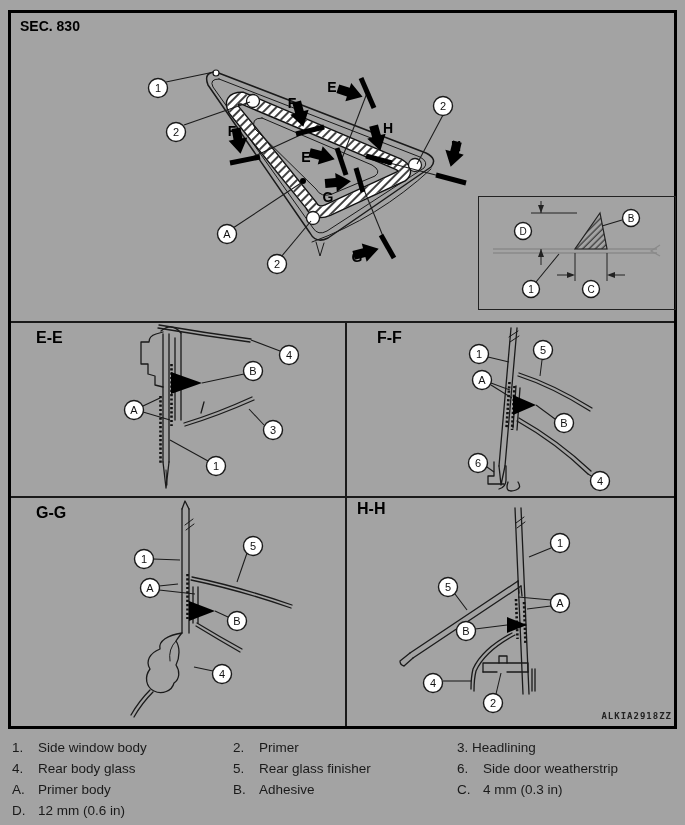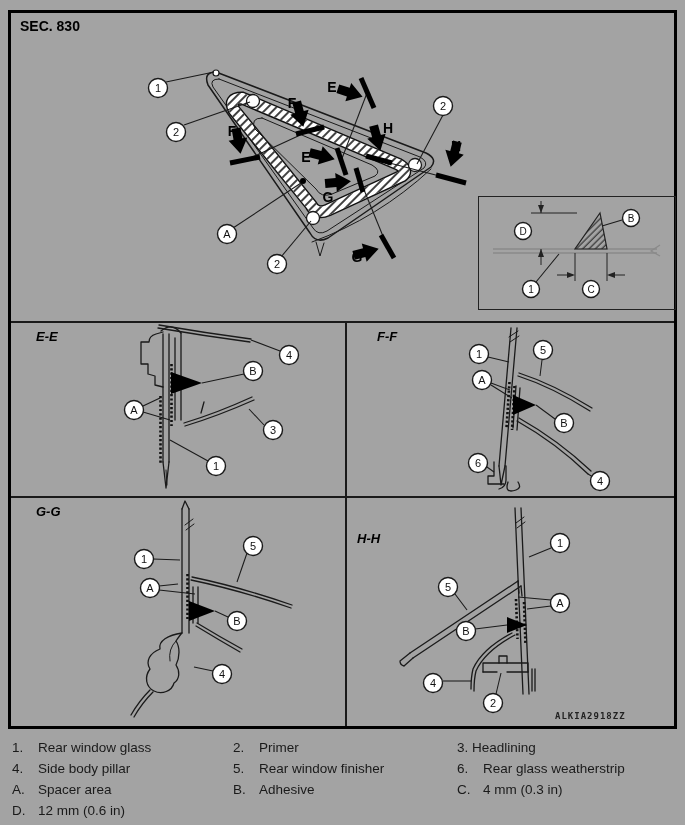--- a/index.html
+++ b/index.html
@@ -1,35 +1,35 @@
 <!DOCTYPE html>
 <html><head>
 <meta charset="utf-8">
 <style>
   html,body{margin:0;padding:0;background:#fff;}
   #page{position:relative;width:685px;height:825px;background:#a3a3a3;font-family:"Liberation Sans",sans-serif;overflow:hidden;padding-left:19px;}
   .abs{position:absolute;}
   #frame{left:8px;top:10px;width:669px;height:719px;border:3px solid #000;box-sizing:border-box;}
   .divider{background:#1a1a1a;}
   #title{left:20px;top:18px;font-weight:bold;font-size:14px;color:#000;}
-  .viewlabel{font-weight:bold;font-size:13px;color:#000;font-style:italic;}
+  .viewlabel{font-weight:bold;font-size:16px;color:#000;}
   svg{position:absolute;overflow:visible;}
   svg text{font-family:"Liberation Sans",sans-serif;}
   .draw path,.draw line,.draw circle,.draw polyline{stroke:#1a1a1a;stroke-width:1.3;fill:none;stroke-linejoin:round;stroke-linecap:round;}
   .thin{stroke-width:1 !important;}
   .dots{stroke:#111;stroke-width:2.6;stroke-dasharray:2.2,2.1;fill:none;}
   .ld{stroke:#1a1a1a;stroke-width:1.05;}
   .co circle{fill:#fff;stroke:#1a1a1a;stroke-width:1.4;}
   .co text{font-size:11px;fill:#111;text-anchor:middle;}
   .cosm text{font-size:10px;}
   .bar{stroke:#000;stroke-width:5;}
   .cl{font-weight:bold;font-size:14px;fill:#000;text-anchor:middle;}
   .tri{fill:#000;stroke:none;}
   #insetbox{left:478px;top:196px;width:198px;height:114px;border:1.5px solid #222;box-sizing:border-box;}
-  #figid{left:555px;top:711px;width:117px;text-align:left;font-family:"DejaVu Sans Mono",monospace;font-size:9px;font-weight:bold;letter-spacing:1px;color:#222;}
+  #figid{left:555px;top:711px;width:117px;text-align:right;font-family:"DejaVu Sans Mono",monospace;font-size:9px;font-weight:bold;letter-spacing:1px;color:#222;}
   .lkey,.ltext{position:absolute;font-size:13.5px;color:#1a1a1a;white-space:nowrap;}
   .lrow{position:absolute;left:0;width:685px;height:20px;}
 </style>
 </head>
 <body>
 
 <div id="page">
 
   <svg width="0" height="0">
     <defs>
@@ -189,21 +189,21 @@
       </g>
     <g class="co cosm">
         <circle cx="112" cy="92" r="8.5"></circle>
         <text x="112" y="95.5">C</text>
       </g>
   </svg>
 
   <div class="abs viewlabel" style="left:36px;top:329px">E-E</div>
   <div class="abs viewlabel" style="left:377px;top:329px">F-F</div>
   <div class="abs viewlabel" style="left:36px;top:504px">G-G</div>
-  <div class="abs viewlabel" style="left:357px;top:531px">H-H</div>
+  <div class="abs viewlabel" style="left:357px;top:500px">H-H</div>
 
   <svg style="left:11px;top:324px" width="333" height="171" viewBox="0 0 333 171">
     <g class="draw">
       <path d="M152,8 L145,10 Q138,12 138,18 L130,18 L130,40 L137,40 L137,50 L144,52 L144,61 L152,63"></path>
       <path d="M150,7 Q161,-2 170,9"></path>
       <path d="M164,14 L164,96 M170,9 L170,96"></path>
     </g>
     <g class="draw">
       <path d="M152,10 L152,138 M158,10 L158,138"></path>
       <path d="M152,138 L155,164 L158,138"></path>
@@ -413,37 +413,37 @@
         <circle cx="145" cy="204" r="9.5"></circle>
         <text x="145" y="208">2</text>
       </g>
   </svg>
 
   <div id="figid" class="abs">ALKIA2918ZZ</div>
 
   <div>
     <div class="lrow" style="top:740px">
       <span class="lkey" style="left:12px">1.</span>
-      <span class="ltext" style="left:38px">Rear window glass</span>
+      <span class="ltext" style="left:38px">Side window body</span>
       <span class="lkey" style="left:233px">2.</span>
       <span class="ltext" style="left:259px">Primer</span>
       <span class="lkey" style="left:457px">3.</span>
       <span class="ltext" style="left:472px">Headlining</span>
     </div>
     <div class="lrow" style="top:761px">
       <span class="lkey" style="left:12px">4.</span>
-      <span class="ltext" style="left:38px">Side body pillar</span>
+      <span class="ltext" style="left:38px">Rear body glass</span>
       <span class="lkey" style="left:233px">5.</span>
-      <span class="ltext" style="left:259px">Rear window finisher</span>
+      <span class="ltext" style="left:259px">Rear glass finisher</span>
       <span class="lkey" style="left:457px">6.</span>
-      <span class="ltext" style="left:483px">Rear glass weatherstrip</span>
+      <span class="ltext" style="left:483px">Side door weatherstrip</span>
     </div>
     <div class="lrow" style="top:782px">
       <span class="lkey" style="left:12px">A.</span>
-      <span class="ltext" style="left:38px">Spacer area</span>
+      <span class="ltext" style="left:38px">Primer body</span>
       <span class="lkey" style="left:233px">B.</span>
       <span class="ltext" style="left:259px">Adhesive</span>
       <span class="lkey" style="left:457px">C.</span>
       <span class="ltext" style="left:483px">4 mm (0.3 in)</span>
     </div>
     <div class="lrow" style="top:803px">
       <span class="lkey" style="left:12px">D.</span>
       <span class="ltext" style="left:38px">12 mm (0.6 in)</span>
     </div>
   </div>

